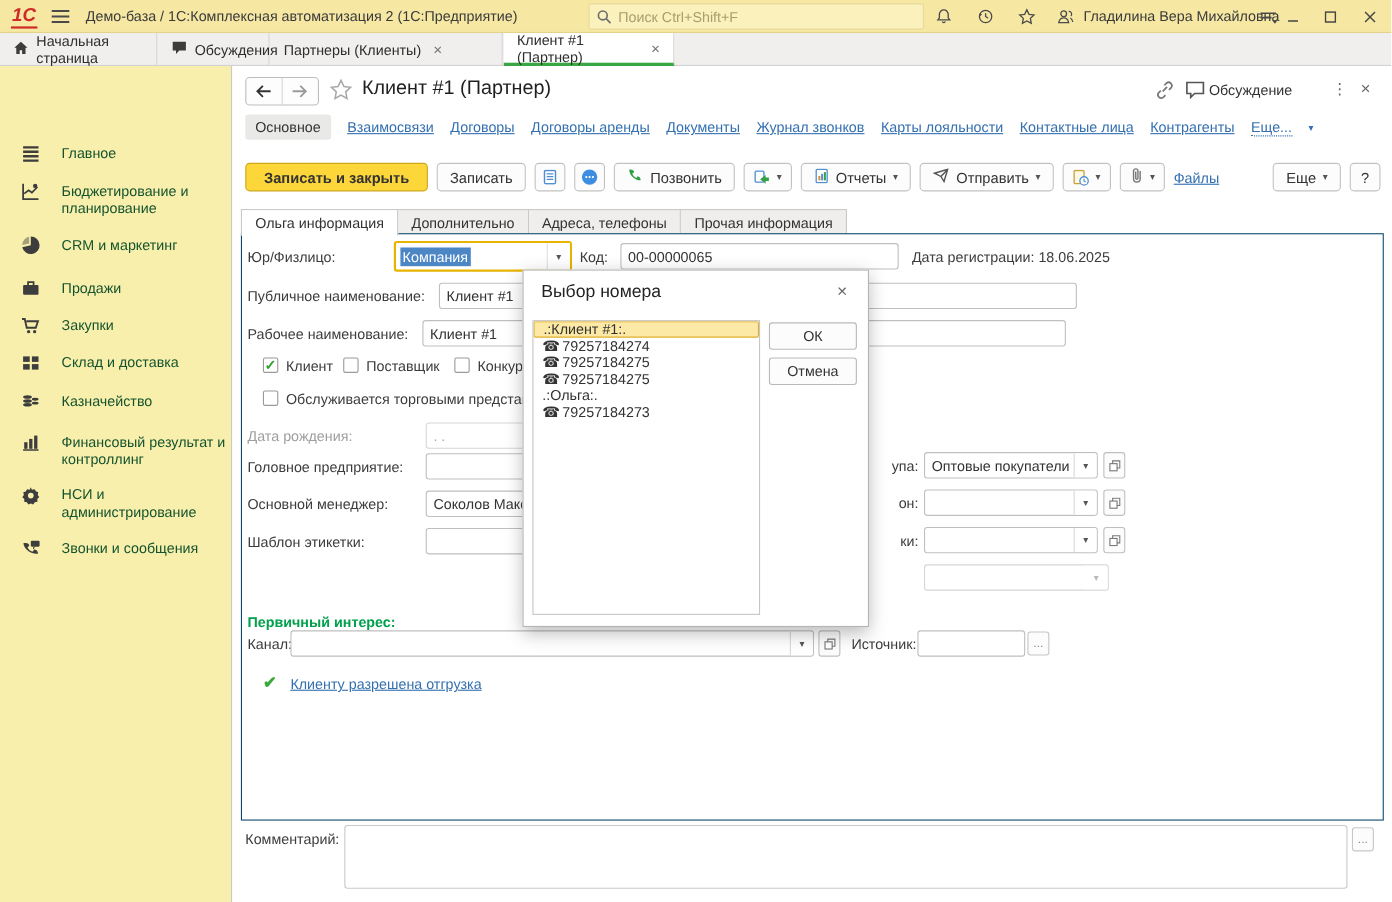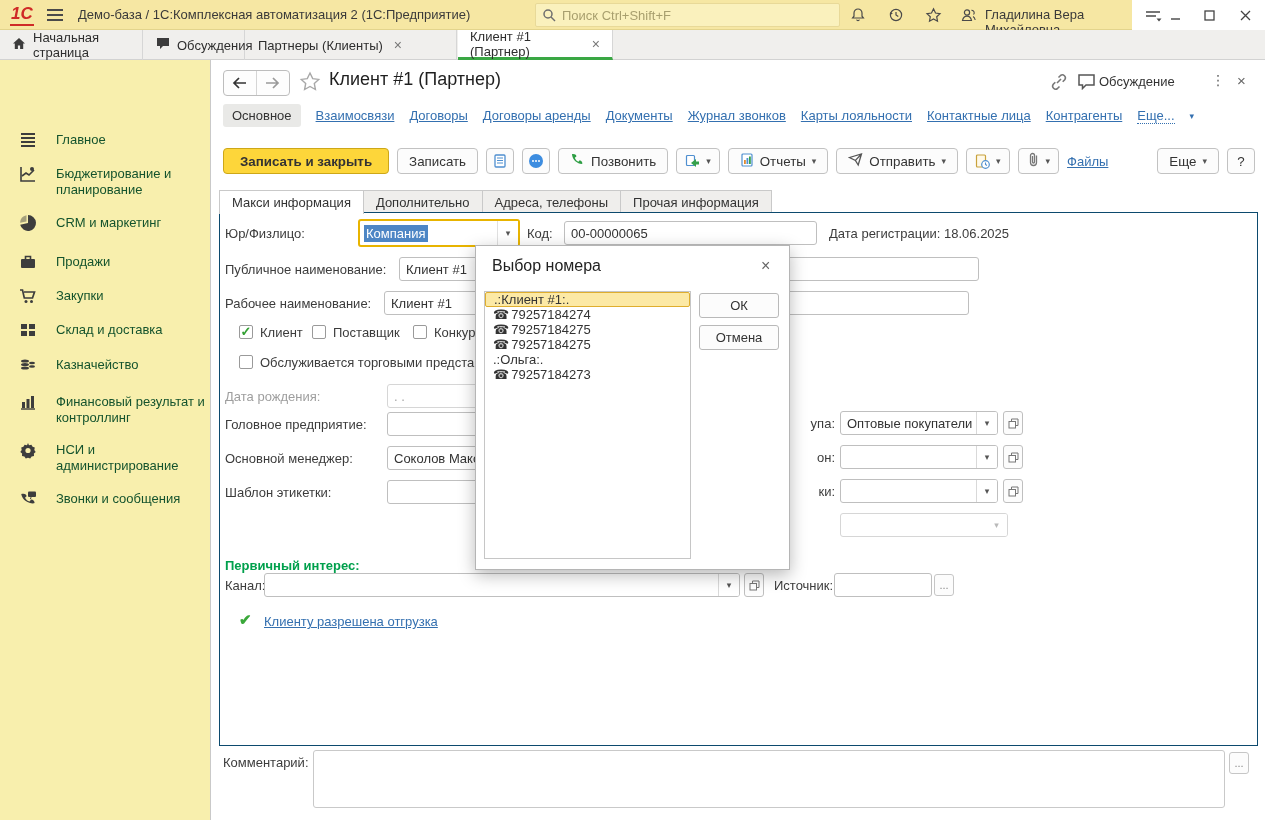--- a/index.html
+++ b/index.html
@@ -1,21 +1,21 @@
 <!DOCTYPE html>
 <html><head>
 <meta charset="utf-8">
 <style>
   * { margin:0; padding:0; box-sizing:border-box; }
   html,body { width:1265px; height:820px; font-family:"Liberation Sans",sans-serif; background:#fff; overflow:hidden; }
   .abs { position:absolute; }
   .app { position:relative; width:1265px; height:820px; font-size:13px; color:#333; }
 
   
-  .topbar { left:0; top:0; width:1132px; height:30px; background:#f6e7a3; border-bottom:1px solid #e3d48c; }
+  .topbar { left:0; top:0; width:1265px; height:30px; background:#f6e7a3; border-bottom:1px solid #e3d48c; }
   .logo1c { left:10px; top:4px; font-size:17px; font-weight:bold; color:#cf2a27; border-bottom:2px solid #cf2a27; line-height:20px; padding:0 1px; font-style:italic;}
   .hamb { left:46px; top:7px; width:18px; height:16px; cursor:pointer;}
   .apptitle { left:78px; top:7px; color:#3a3a3a; }
   .searchbox { left:535px; top:3px; width:305px; height:24px; background:#faf1bd; border:1px solid #e8d998; border-radius:2px; display:flex; align-items:center; }
   .searchbox input { border:none; background:transparent; outline:none; font:13px "Liberation Sans",sans-serif; color:#6b6448; width:260px; }
   .searchbox input::placeholder { color:#a89f6e; }
   .ticon { width:26px; height:24px; display:flex; align-items:center; justify-content:center; cursor:pointer; }
   .username { left:985px; top:7px; color:#3a3a3a; }
   .winctl { top:0; width:34px; height:30px; display:flex; align-items:center; justify-content:center; cursor:pointer; color:#444; }
 
@@ -384,21 +384,21 @@
       </button>
       <span class="blink">Файлы</span>
       <button class="btn" style="margin-left:auto;">
         <span>Еще</span>
         <span class="caret">▾</span>
       </button>
       <button class="btn qbtn">?</button>
     </div>
 
     <div class="abs ptabs">
-      <span class="ptab active">Макси информация</span>
+      <span class="ptab active">Ольга информация</span>
       <span class="ptab">Дополнительно</span>
       <span class="ptab">Адреса, телефоны</span>
       <span class="ptab">Прочая информация</span>
     </div>
 
     <div class="abs panel">
 
       <div class="lbl" style="left:5px;top:13px;">Юр/Физлицо:</div>
       <div class="focusfld" style="position:absolute;left:138px;top:6px;width:162px;height:28px;background:#fff;">
         <span class="seltext" style="position:absolute;left:4px;top:4px;">Компания</span>

